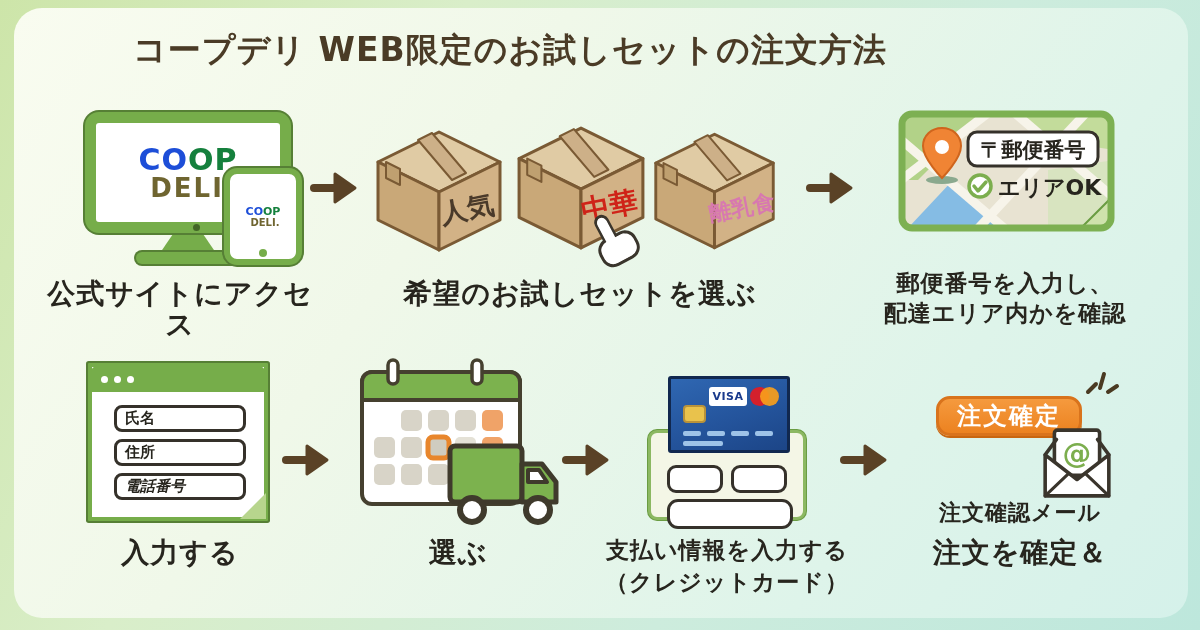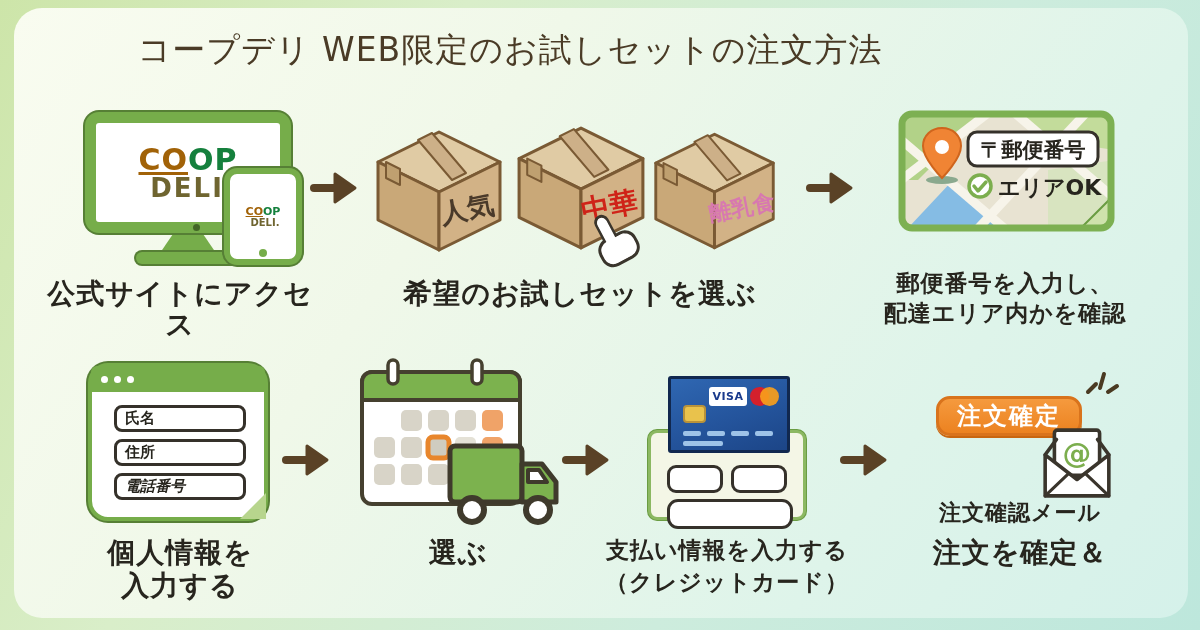--- a/index.html
+++ b/index.html
@@ -11,53 +11,53 @@
     overflow:hidden;
   }
   .panel {
     position:absolute; left:14px; top:8px; right:12px; bottom:12px;
     border-radius:28px;
     background:linear-gradient(125deg,#f9fcf0 0%,#f0f8e9 35%,#def4ea 75%,#d5f1ea 100%);
   }
   .abs { position:absolute; }
   .title {
     position:absolute; left:0; top:28px; width:1020px;
-    text-align:center; font-size:33px; font-weight:normal; color:#4a3b26; letter-spacing:1px;
+    text-align:center; font-size:33px; font-weight:bold; color:#4a3b26; letter-spacing:1px;
   }
   .caption {
     position:absolute; text-align:center; font-weight:bold; color:#27251e;
     font-size:28px; line-height:31px; letter-spacing:1px;
   }
   
   .monitor {
     position:absolute; left:85px; top:112px; width:206px; height:121px;
     background:#fff; border:11px solid #76ad4a; border-radius:14px;
     box-shadow:0 0 0 2px #567f35;
     display:flex; flex-direction:column; justify-content:center; align-items:center;
   }
   .logo-word1 { font-size:30px; font-weight:bold; letter-spacing:1px; line-height:30px; }
   .logo-word2 { font-size:26px; font-weight:bold; color:#6f6530; letter-spacing:2px; line-height:26px; padding-left:10px; }
-  .logo-co { color:#a16207;text-decoration:underline; } .logo-op { color:#15803d; }
+  .logo-co { color:#1d4ed8; } .logo-op { color:#15803d; }
   .monitor-dot { position:absolute; left:97px; bottom:-9px; width:7px; height:7px; border-radius:50%; background:#436627; }
   .stand-neck { position:absolute; left:160px; top:235px; width:56px; height:18px; background:#76ad4a;
     clip-path:polygon(22% 0,78% 0,100% 100%,0 100%); }
   .stand-base { position:absolute; left:136px; top:252px; width:104px; height:12px; background:#76ad4a; border-radius:6px; box-shadow:0 0 0 2px #567f35; }
   .phone {
     position:absolute; left:224px; top:168px; width:78px; height:97px;
     background:#fff; border:6px solid #76ad4a; border-radius:13px; box-shadow:0 0 0 2px #567f35;
     display:flex; flex-direction:column; justify-content:center; align-items:center; z-index:3;
   }
   .phone .logo-word1 { font-size:11px; letter-spacing:0; line-height:11px; }
   .phone .logo-word2 { font-size:10px; letter-spacing:0; line-height:11px; padding-left:4px; }
   .phone-dot { position:absolute; bottom:2px; width:8px; height:8px; border-radius:50%; background:#76ad4a; }
   
   
   .browser {
     position:absolute; left:88px; top:363px; width:180px; height:158px;
-    background:#fff; border:4px solid #76ad4a; border-radius:20px; box-shadow:0 0 0 2px #567f35;
+    background:#fff; border:4px solid #76ad4a; border-radius:1px; box-shadow:0 0 0 2px #567f35;
   }
   .browser-header { position:absolute; left:-1px; top:-1px; width:174px; height:26px;
     background:#76ad4a; border-radius:6px 6px 0 0; display:flex; align-items:center; gap:6px; padding-left:10px; }
   .hdr-dot { width:7px; height:7px; border-radius:50%; background:#fff; }
   .form-field {
     position:absolute; left:22px; width:132px; height:27px; background:#fff;
     border:3px solid #35312a; border-radius:8px; font-size:15px; font-weight:bold; color:#27251e;
     line-height:21px; padding-left:8px;
   }
   .browser-fold { position:absolute; right:-2px; bottom:-2px; width:0; height:0;
@@ -203,21 +203,20 @@
     <div class="hdr-dot"></div>
     <div class="hdr-dot"></div>
     <div class="hdr-dot"></div>
   </div>
   <div class="form-field" style="top:38px;">氏名</div>
   <div class="form-field" style="top:72px;">住所</div>
   <div class="form-field" style="top:106px;font-style:italic;">電話番号</div>
   <div class="browser-fold"></div>
 </div>
 <div class="caption" style="left:85px; top:536px; width:190px; line-height:33px;">
-  <div>個人情報を</div>
   <div>入力する</div>
 </div>
 
 <svg class="abs" style="left:282px; top:440px;" width="48" height="40">
   <path d="M4 20 H28" stroke="#5a4226" stroke-width="8" stroke-linecap="round" fill="none"></path>
   <path d="M25 6 L45 20 L25 34 Z" fill="#5a4226" stroke="#5a4226" stroke-width="3" stroke-linejoin="round"></path>
 </svg>
 
 <svg class="abs" style="left:356px; top:358px;" width="168" height="150" viewBox="0 0 168 150">
   <rect x="6" y="14" width="158" height="132" rx="10" fill="#fff" stroke="#45402f" stroke-width="4"></rect>

